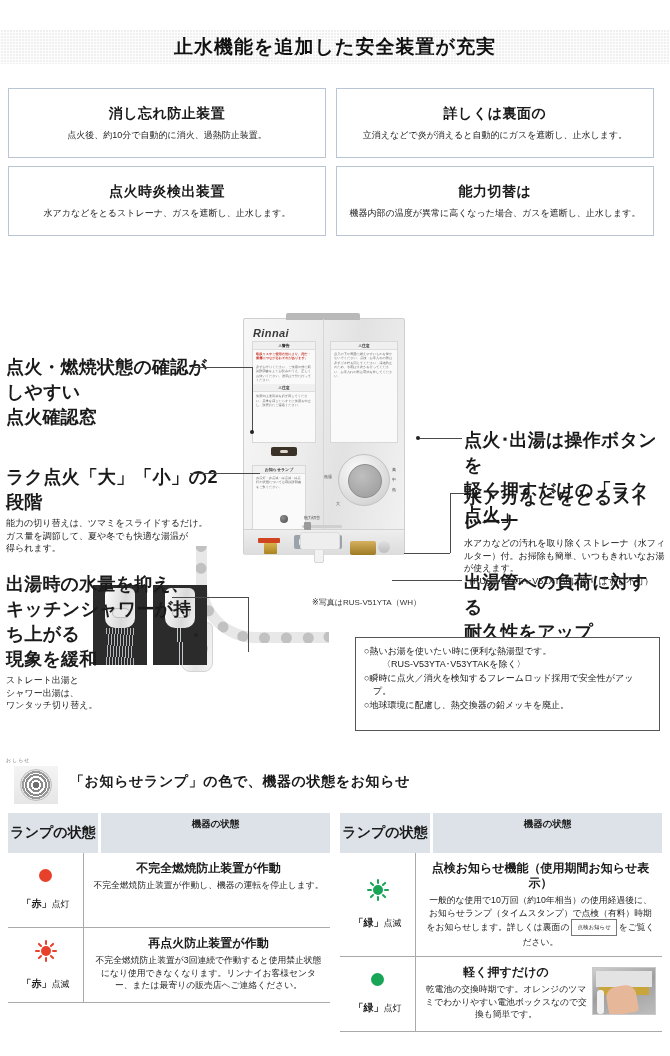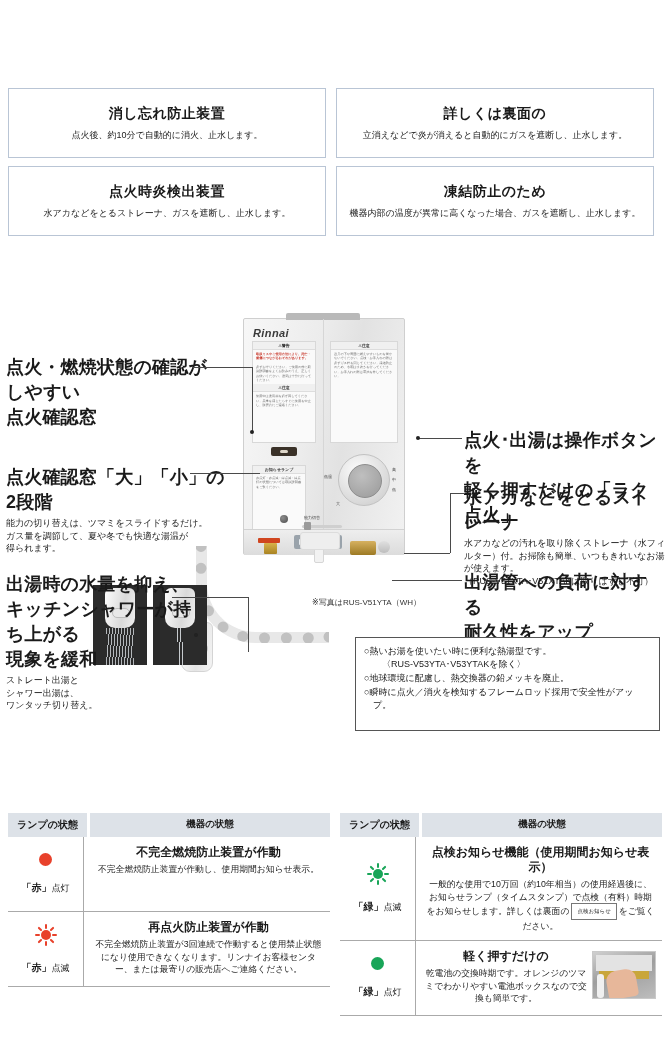--- a/index.html
+++ b/index.html
@@ -213,21 +213,21 @@
         #8a8a8a 9px 11px,#ffffff 11px 12px,
         #9a9a9a 12px 14px,#e8e8e8 14px 15px);
     border:1px solid #bdbdbd;
   }
   .lamp-title{position:absolute;left:70px;top:16px;font-size:14px;font-weight:bold;letter-spacing:.6px;}
 
   
   .tables{position:absolute;left:0;top:813px;width:670px;display:flex;gap:10px;padding:0 8px;box-sizing:border-box;}
   .tbl{width:323px;}
   .thead{display:flex;gap:3px;}
-  .thead .c1{width:79px;background:#dde2e8;font-size:10px;font-weight:bold;text-align:center;padding:5px 0;}
+  .thead .c1{width:90px;background:#dde2e8;font-size:14px;font-weight:bold;text-align:center;padding:11px 0;}
   .thead .c2{flex:1;background:#dde2e8;font-size:9.5px;font-weight:bold;text-align:center;padding:5px 0;}
   .trow{display:flex;border-bottom:1px solid #aaa;min-height:74px;}
   .trow .c1{
     width:76px;display:flex;flex-direction:column;align-items:center;justify-content:center;
     border-right:1px solid #aaa;box-sizing:border-box;
   }
   .trow .c2{flex:1;padding:8px 6px 8px 9px;box-sizing:border-box;display:flex;gap:5px;}
   .trow .c2 .txtcol{flex:1;text-align:center;}
   .rt{font-size:12px;font-weight:bold;line-height:15px;margin-bottom:3px;}
   .rd{font-size:8.8px;line-height:12.5px;color:#222;}
@@ -257,36 +257,39 @@
     position:absolute;left:14px;top:18px;width:30px;height:28px;border-radius:10px 10px 4px 4px;
     background:#e7b79a;transform:rotate(-10deg);
   }
   .battery-photo .tube{position:absolute;left:4px;top:22px;width:7px;height:24px;background:#f0f0f0;border-radius:3px;}
 </style>
 </head>
 <body>
 
 <div class="page">
 
+  <div class="title-band">
+    <div class="t">止水機能を追加した安全装置が充実</div>
+  </div>
 
   <div class="features">
     <div class="fbox">
       <div class="ft">消し忘れ防止装置</div>
-      <div class="fd">点火後、約10分で自動的に消火、止水します。</div>
+      <div class="fd">点火後、約10分で自動的に消火、過熱防止装置。</div>
     </div>
     <div class="fbox">
       <div class="ft">詳しくは裏面の</div>
       <div class="fd">立消えなどで炎が消えると自動的にガスを遮断し、止水します。</div>
     </div>
     <div class="fbox">
       <div class="ft">点火時炎検出装置</div>
       <div class="fd">水アカなどをとるストレーナ、ガスを遮断し、止水します。</div>
     </div>
     <div class="fbox">
-      <div class="ft">凍結防止のため</div>
+      <div class="ft">能力切替は</div>
       <div class="fd">機器内部の温度が異常に高くなった場合、ガスを遮断し、止水します。</div>
     </div>
   </div>
 
   <div class="diagram">
 
     <div class="unit">
       <div class="toplip"></div>
       <div class="brand">Rinnai</div>
       <div class="seam"></div>
@@ -352,21 +355,21 @@
     </div>
 
     <div class="co" style="left:6px;top:55px;width:215px;">
       <div class="ch" id="coL0t">点火・燃焼状態の確認がしやすい<br>点火確認窓</div>
     </div>
     <div class="ln h" style="left:192px;top:67px;width:60px;"></div>
     <div class="ln v" style="left:252px;top:67px;height:65px;"></div>
     <div class="dot" style="left:250px;top:130px;"></div>
 
     <div class="co" style="left:6px;top:165px;width:225px;">
-      <div class="ch">点火確認窓「大」「小」の2段階</div>
+      <div class="ch">ラク点火「大」「小」の2段階</div>
       <div class="cb" id="coL1b">能力の切り替えは、ツマミをスライドするだけ。<br>ガス量を調節して、夏や冬でも快適な湯温が<br>得られます。</div>
     </div>
     <div class="ln h" style="left:190px;top:173px;width:70px;"></div>
 
     <div class="co" style="left:6px;top:272px;width:200px;">
       <div class="ch" id="coL2t">出湯時の水量を抑え、<br>キッチンシャワーが持ち上がる<br>現象を緩和</div>
       <div class="cb" id="coL2b">ストレート出湯と<br>シャワー出湯は、<br>ワンタッチ切り替え。</div>
     </div>
     <div class="ln h" style="left:172px;top:297px;width:76px;"></div>
     <div class="ln v" style="left:248px;top:297px;height:55px;"></div>
@@ -393,49 +396,56 @@
 
     <div class="caption">※写真はRUS-V51YTA（WH）</div>
 
     <div class="notes">
       <ul>
         <li>
           <span id="n0m">○熱いお湯を使いたい時に便利な熱湯型です。</span>
           <span class="sub">〈RUS-V53YTA･V53YTAKを除く〉</span>
         </li>
         <li>
+          <span id="n2m">○瞬時に点火／消火を検知するフレームロッド採用で安全性がアップ。</span>
+        </li>
+        <li>
           <span id="n3m">○地球環境に配慮し、熱交換器の鉛メッキを廃止。</span>
         </li>
-        <li>
-          <span id="n2m">○瞬時に点火／消火を検知するフレームロッド採用で安全性がアップ。</span>
-        </li>
       </ul>
     </div>
   </div>
 
+  <div class="lamp-head">
+    <div class="lamp-tiny">おしらせ</div>
+    <div class="lamp-icon-wrap">
+      <div class="lamp-icon"></div>
+    </div>
+    <div class="lamp-title">「お知らせランプ」の色で、機器の状態をお知らせ</div>
+  </div>
 
   <div class="tables">
 
     <div class="tbl">
       <div class="thead">
         <div class="c1">ランプの状態</div>
         <div class="c2">機器の状態</div>
       </div>
 
       <div class="trow">
         <div class="c1">
           <div class="dot-red"></div>
           <div class="lamp-lbl">
             <b>「赤」</b><span>点灯</span>
           </div>
         </div>
         <div class="c2">
           <div class="txtcol">
             <div class="rt">不完全燃焼防止装置が作動</div>
-            <div class="rd">不完全燃焼防止装置が作動し、使用期間お知らせ表示。</div>
+            <div class="rd">不完全燃焼防止装置が作動し、機器の運転を停止します。</div>
           </div>
         </div>
       </div>
 
       <div class="trow">
         <div class="c1">
           <div class="burst red">
             <div class="core red"></div>
           <i style="transform: rotate(0deg);"></i>
               <i style="transform: rotate(45deg);"></i>

